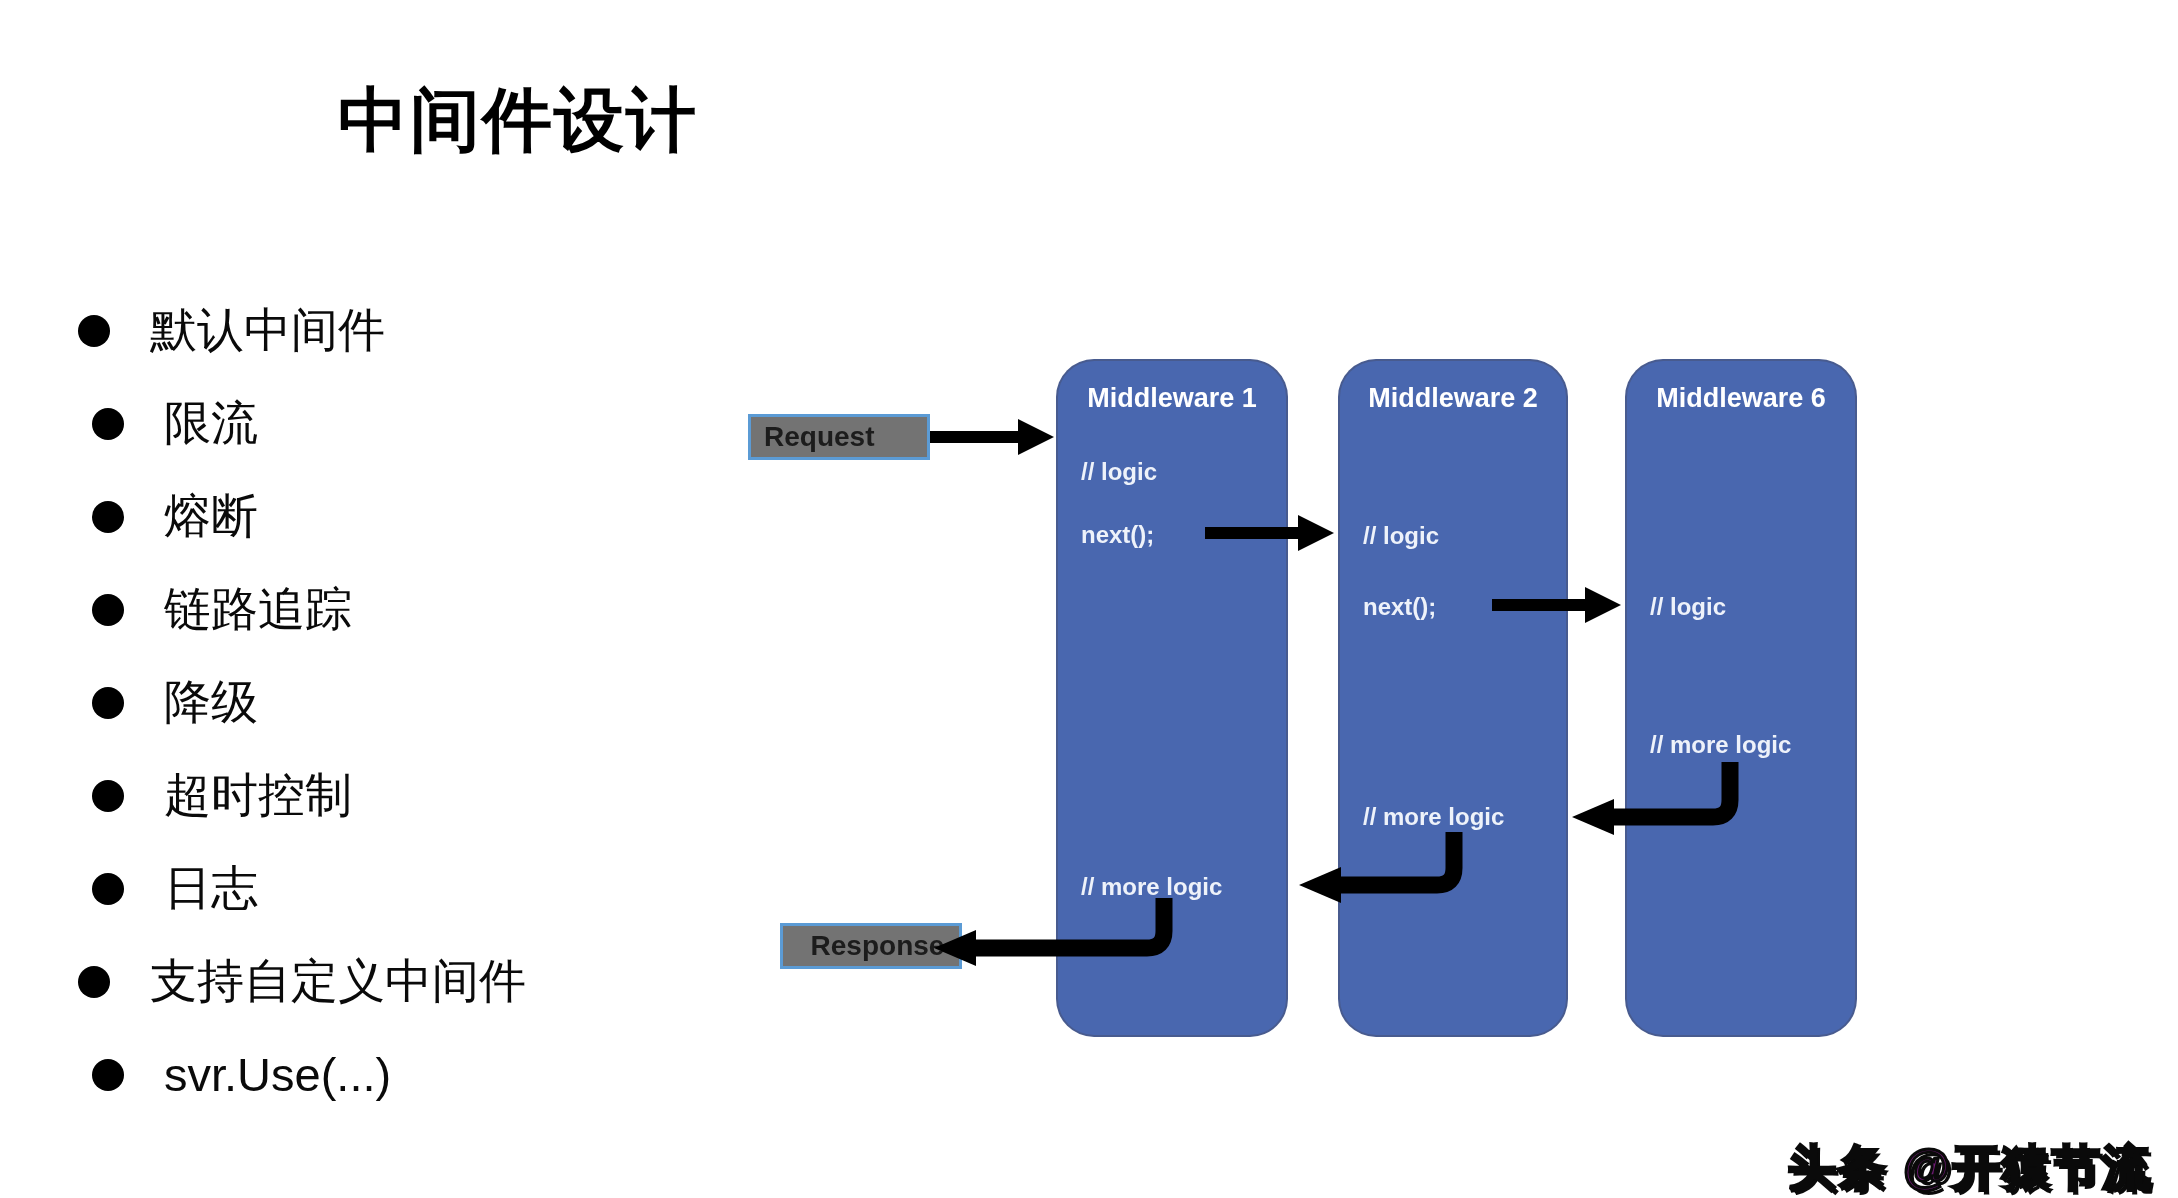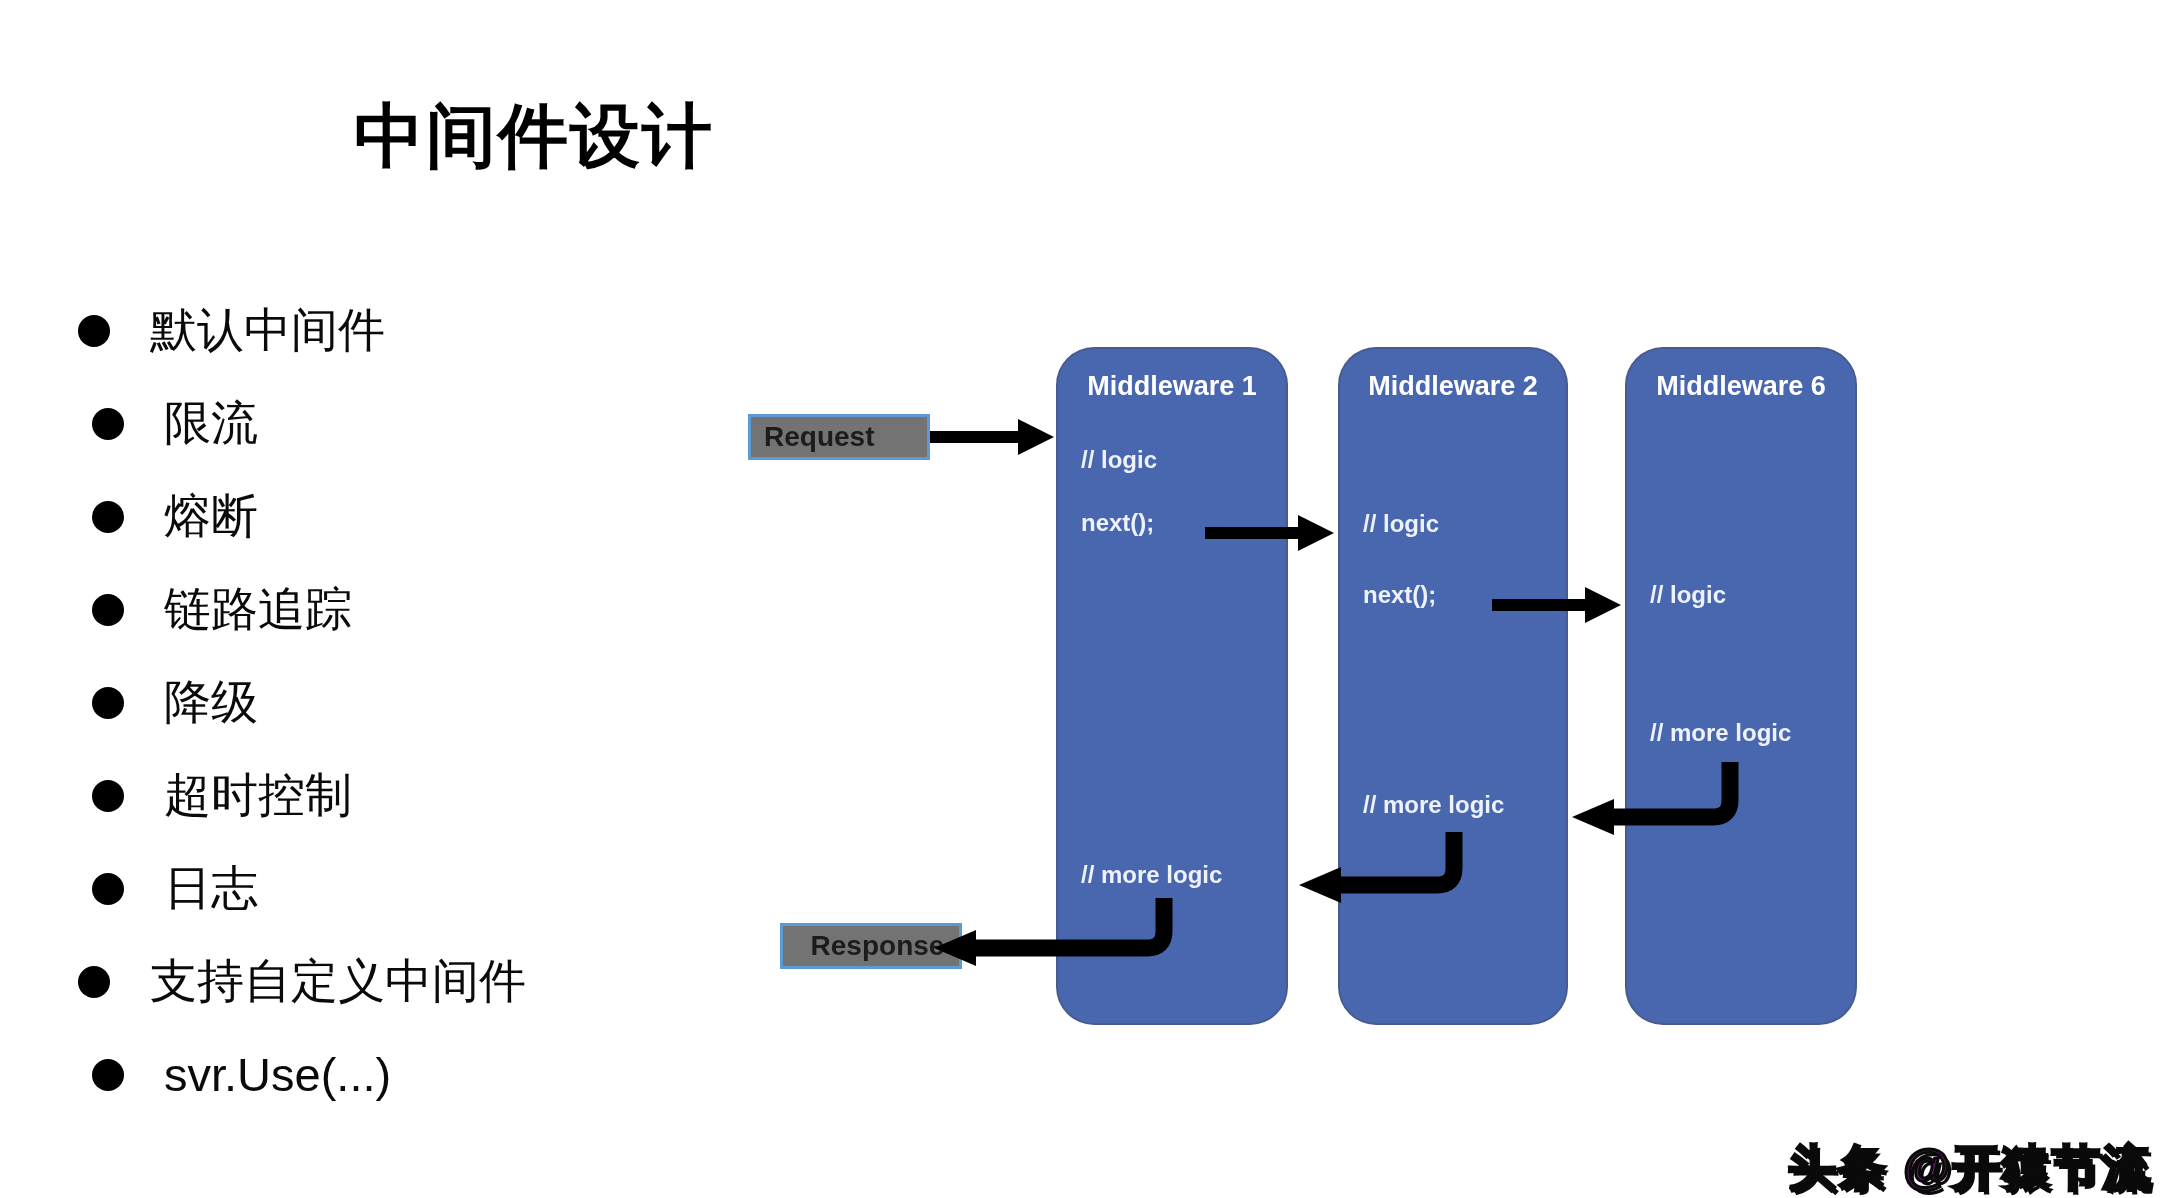--- a/index.html
+++ b/index.html
@@ -1,42 +1,42 @@
 <!DOCTYPE html>
 <html><head>
 <meta charset="utf-8">
 <style>
   html,body{margin:0;padding:0;background:#fff;}
   body{width:2178px;height:1198px;position:relative;overflow:hidden;
        font-family:"Liberation Sans", sans-serif;}
   .slide{position:absolute;inset:0;background:#ffffff;}
 
   
-  .title{position:absolute;left:338px;top:74px;margin:16px;
+  .title{position:absolute;left:338px;top:74px;margin:0;
          font-size:70px;font-weight:800;color:#000;letter-spacing:2px;}
 
   
   .bullets{position:absolute;left:0;top:284px;}
   .row{height:93px;display:flex;align-items:center;}
   .row.l1{padding-left:78px;}
   .row.l2{padding-left:92px;}
   .dot{width:32px;height:32px;border-radius:50%;background:#000;
        margin-right:40px;flex:none;}
   .btext{font-size:47px;color:#0a0a0a;white-space:nowrap;}
 
   
   .diagram{position:absolute;inset:0;}
   .endpoint{position:absolute;width:182px;height:46px;background:#737373;
             border:3px solid #5B9BD5;box-sizing:border-box;
             display:flex;align-items:center;padding-left:13px;
             font-size:28px;font-weight:700;color:#1c1c1c;}
   .request{left:748px;top:414px;}
   .response{left:780px;top:923px;justify-content:center;}
 
-  .mwbox{position:absolute;top:347px;height:678px;width:232px;
+  .mwbox{position:absolute;top:359px;height:678px;width:232px;
          background:#4967AF;border:2px solid rgba(70,78,105,0.45);
          border-radius:38px;box-sizing:border-box;}
   .mw1{left:1056px;}
   .mw2{left:1338px;width:230px;}
   .mw3{left:1625px;}
   .mwtitle{position:absolute;top:22px;left:0;right:0;text-align:center;
            font-size:27px;font-weight:700;color:#fff;}
   .code{position:absolute;left:23px;font-size:24px;line-height:30px;
         font-weight:600;color:#eef2fa;white-space:nowrap;}
   .mw1 .c0{top:96px;} .mw1 .c1{top:159px;} .mw1 .c2{top:511px;}

